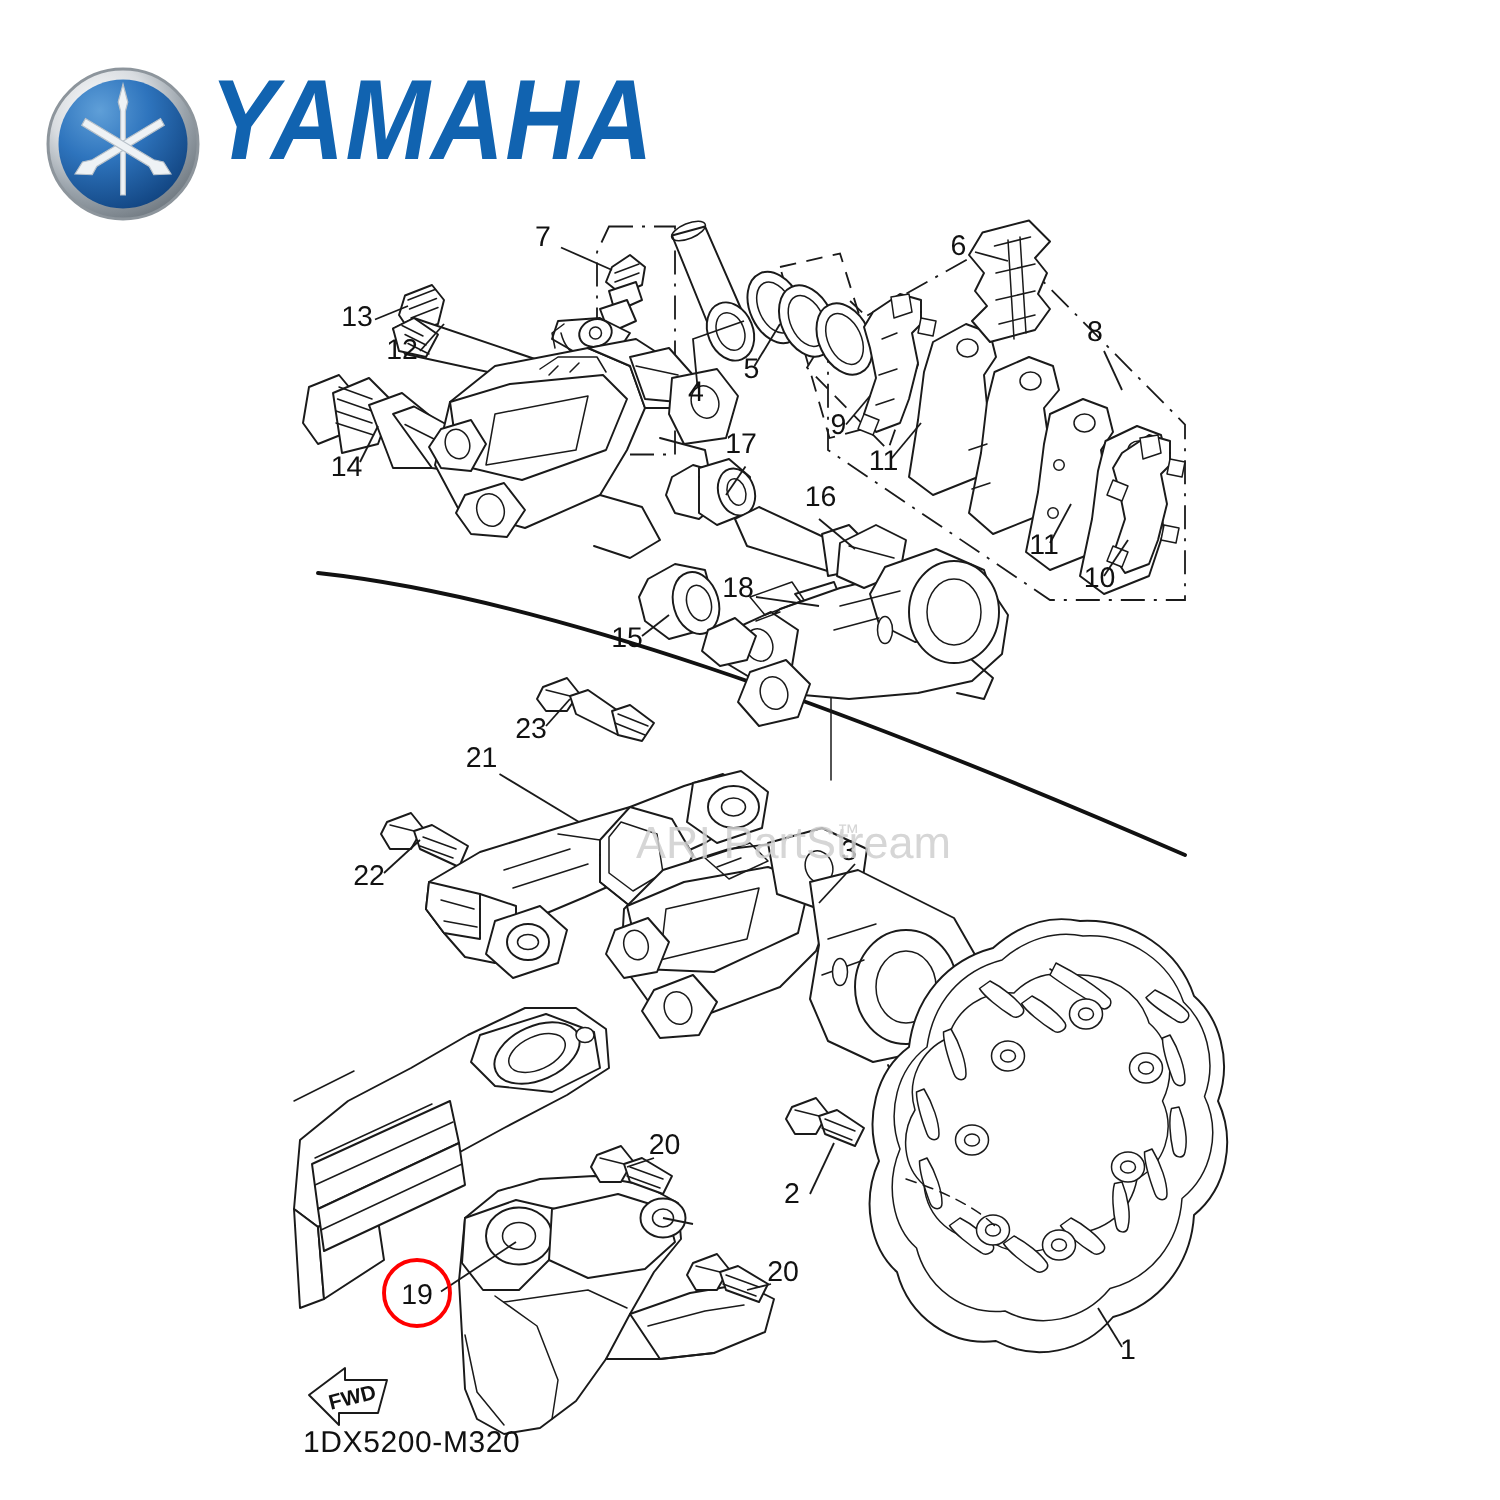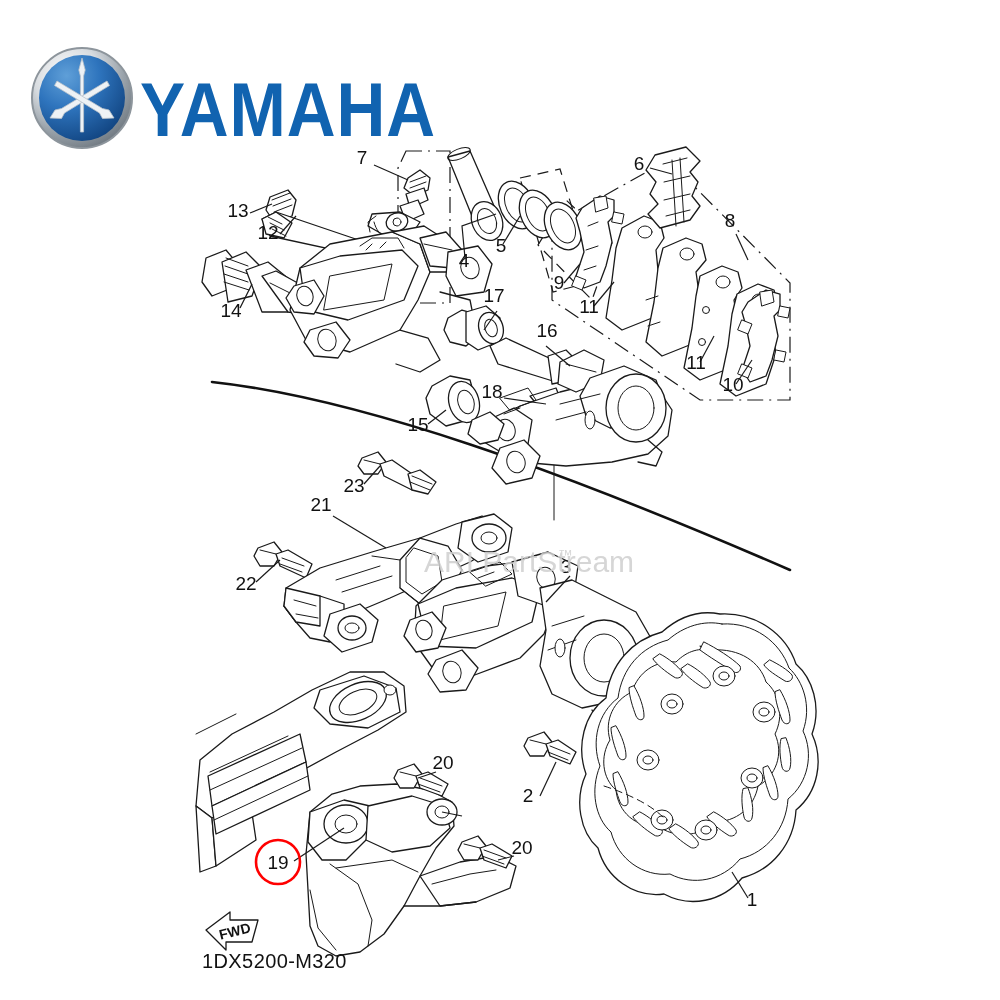--- a/index.html
+++ b/index.html
@@ -21,21 +21,22 @@
     width: 1000px;
     height: 1000px;
     background: #ffffff;
   }
   .brand {
     position: absolute;
     left: 30px;
     top: 44px;
     height: 106px;
     display: flex;
-    align-items: flex-end;
+    align-items: flex-start;
+    font-style: italic;
   }
   .brand-emblem {
     width: 104px;
     height: 104px;
     flex: 0 0 auto;
   }
   .brand-word {
     margin-left: 6px;
     line-height: 1;
   }

